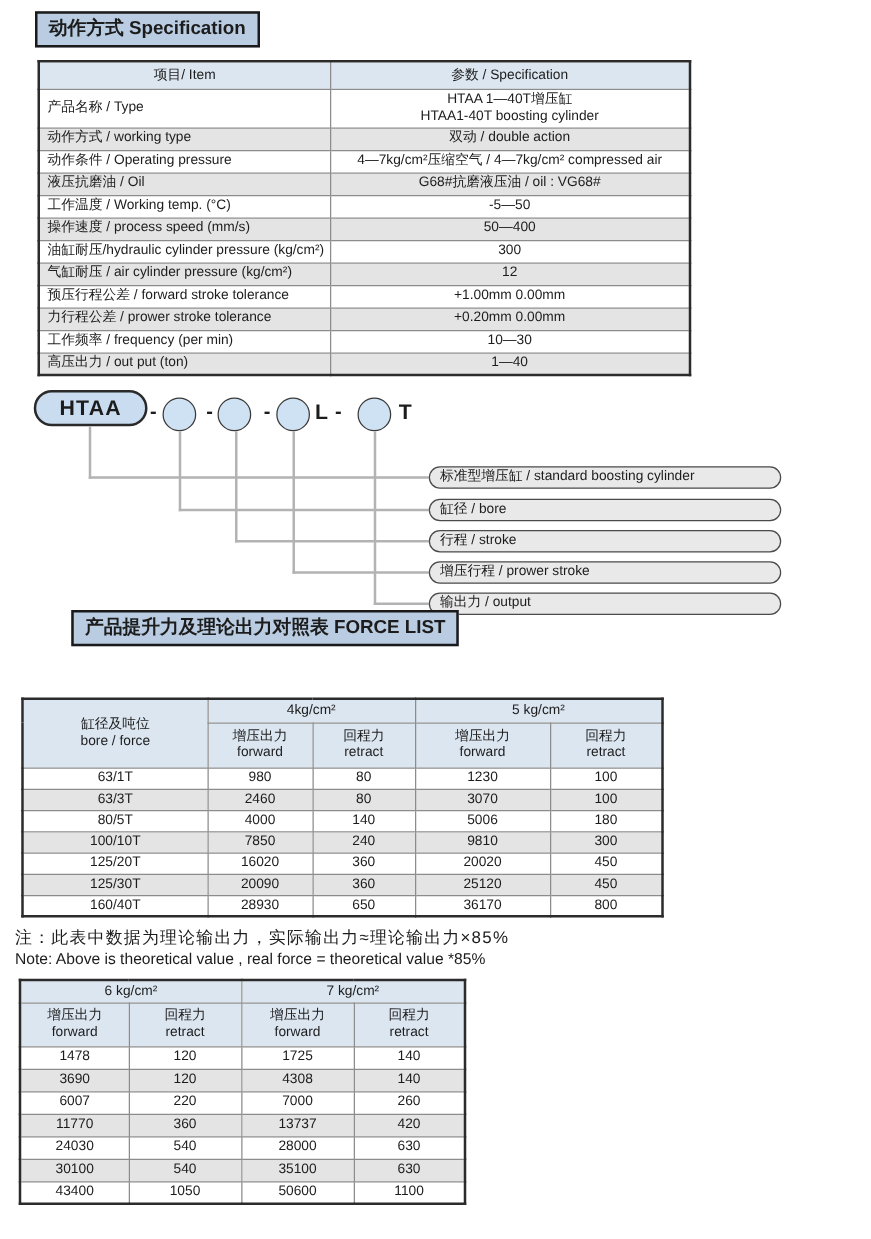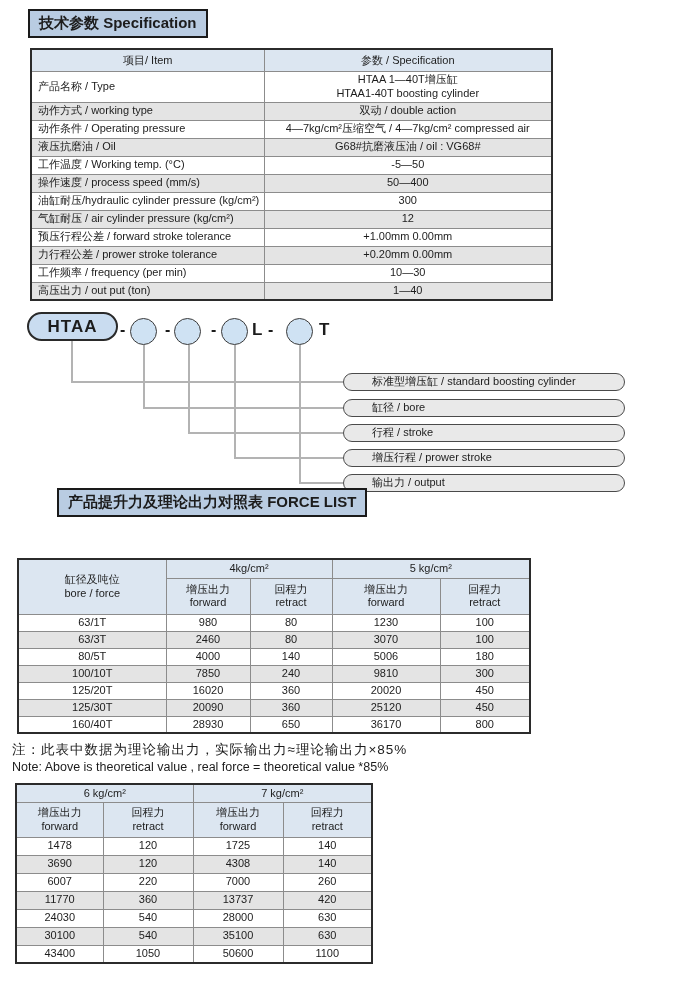--- a/index.html
+++ b/index.html
@@ -38,30 +38,30 @@
   .pill { position:absolute; left:27px; top:7px; width:91px; height:29px;
           background:#c9dcf0; border:2px solid #2a2a2a; border-radius:15px;
           font-weight:bold; font-size:17px; text-align:center; line-height:25px; letter-spacing:1px; }
   .circ { position:absolute; top:13px; width:27px; height:27px; border-radius:50%;
           background:#cfe2f3; border:1.5px solid #3a3a3a; }
   .dash { position:absolute; top:11px; font-weight:bold; font-size:16px; line-height:28px; }
   .ltr  { position:absolute; top:11px; font-weight:bold; font-size:17px; line-height:28px; }
   .vl,.hl { position:absolute; background:#b3b3b3; }
   .vl { width:2px; } .hl { height:2px; }
   .co { position:absolute; left:343px; width:282px; height:18px; background:#e9e9e9;
-        border:1.5px solid #4a4a4a; border-radius:9px; font-size:11px; line-height:15px; padding-left:28px; white-space:nowrap; }
+        border:1.5px solid #4a4a4a; border-radius:9px; font-size:11px; line-height:15px; padding-left:8px; white-space:nowrap; }
 
   #note { position:absolute; left:12px; top:741px; }
   #note .zh { font-size:13.5px; letter-spacing:1px; }
   #note .en { font-size:12.5px; margin-top:1px; }
 </style>
 </head>
 <body>
 
-<div id="h1" class="hdr">技术参数 Specification</div>
+<div id="h1" class="hdr">动作方式 Specification</div>
 
 <table id="spec">
   <colgroup>
       <col style="width:233px">
       <col>
     </colgroup>
   <thead>
     <tr>
       <th>项目/ Item</th>
       <th>参数 / Specification</th>

